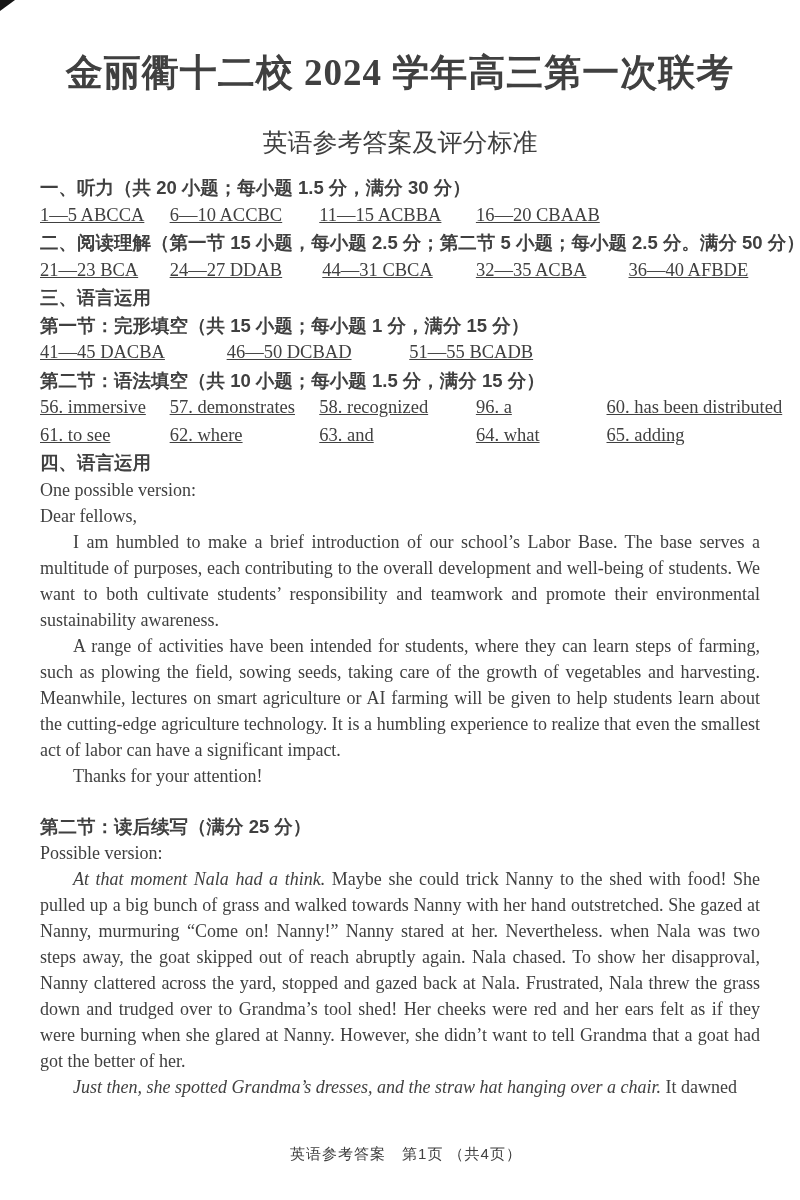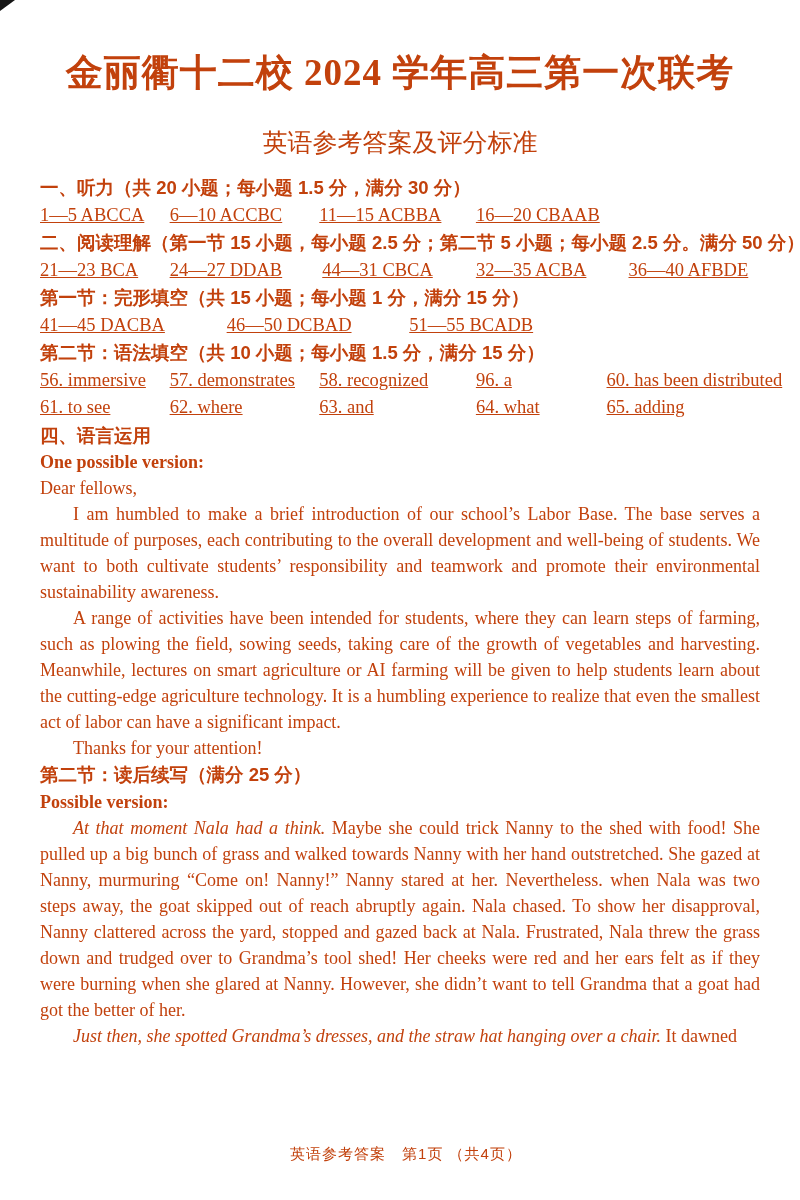--- a/index.html
+++ b/index.html
@@ -5,21 +5,21 @@
   html,body { margin:0; padding:0; background:#888; }
   .page {
     position: relative;
     width: 800px;
     height: 1200px;
     margin: 0 auto;
     background: #ffffff;
     box-sizing: border-box;
     padding: 0 40px;
     overflow: hidden;
-    color: #c2410c;
+    color: #404040;
   }
   .corner-mark {
     position: absolute;
     top: 0; left: 0;
     width: 15px; height: 11px;
     background: #151515;
     clip-path: polygon(0 0, 100% 0, 0 100%);
   }
   .title {
     margin: 0;
@@ -52,30 +52,30 @@
     font-family: "Liberation Serif", serif;
     font-size: 18.5px;
     line-height: 27.5px;
     white-space: nowrap;
   }
   .arow span { display: inline-block; vertical-align: top; text-decoration: underline; }
   .w125 { width: 125px; } .w145 { width: 145px; } .w152 { width: 152px; }
   .w148 { width: 148px; } .w149 { width: 149px; } .w126 { width: 126px; }
   .w182 { width: 182px; } .w178 { width: 178px; }
   .body-text { font-family: "Liberation Serif", serif; font-size: 18px; line-height: 26px; }
-  .plabel  { font-weight: bold; }
+  .plabel  { font-weight: normal; }
   .para {
     margin: 0;
     text-align: justify;
     text-indent: 33px;
   }
   .noindent { text-indent: 0; }
   .nowrap { white-space: nowrap; overflow: hidden; text-indent: 33px; margin:0; }
   .it { font-style: italic; }
-  .gap { }
+  .gap { margin-top: 24px; }
   .footer {
     position: absolute;
     left: 12px; right: 0;
     bottom: 36px;
     text-align: center;
     font-family: "Liberation Sans", sans-serif;
     font-size: 15px;
     letter-spacing: 1px;
   }
 </style>
@@ -99,20 +99,21 @@
 
     <div class="hline">二、阅读理解（第一节 15 小题，每小题 2.5 分；第二节 5 小题；每小题 2.5 分。满分 50 分）</div>
     <div class="arow">
       <span class="w125">21—23 BCA</span>
       <span class="w148">24—27 DDAB</span>
       <span class="w149">44—31 CBCA</span>
       <span class="w148">32—35 ACBA</span>
       <span>36—40 AFBDE</span>
     </div>
 
+    <div class="hline">三、语言运用</div>
 
     <div class="hline">第一节：完形填空（共 15 小题；每小题 1 分，满分 15 分）</div>
     <div class="arow">
       <span class="w182">41—45 DACBA</span>
       <span class="w178">46—50 DCBAD</span>
       <span>51—55 BCADB</span>
     </div>
 
     <div class="hline">第二节：语法填空（共 10 小题；每小题 1.5 分，满分 15 分）</div>
     <div class="arow">

